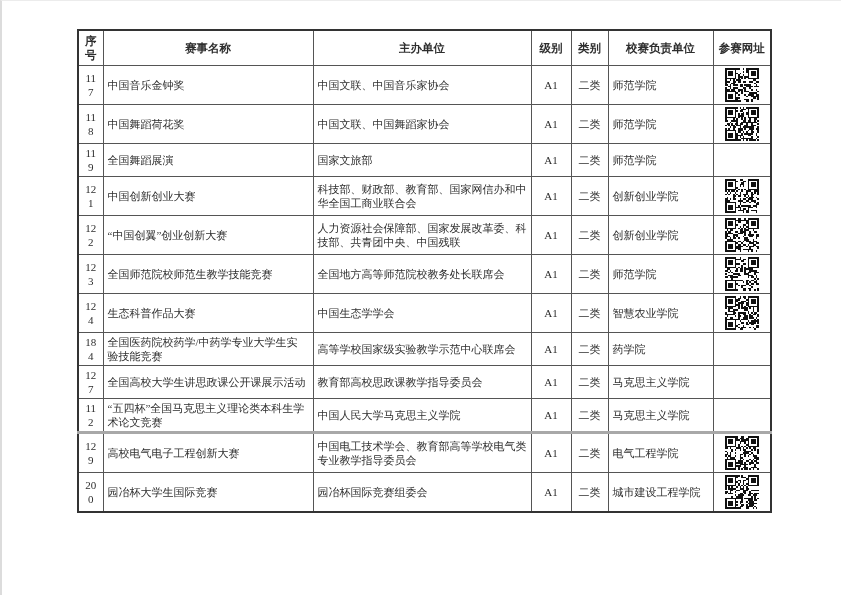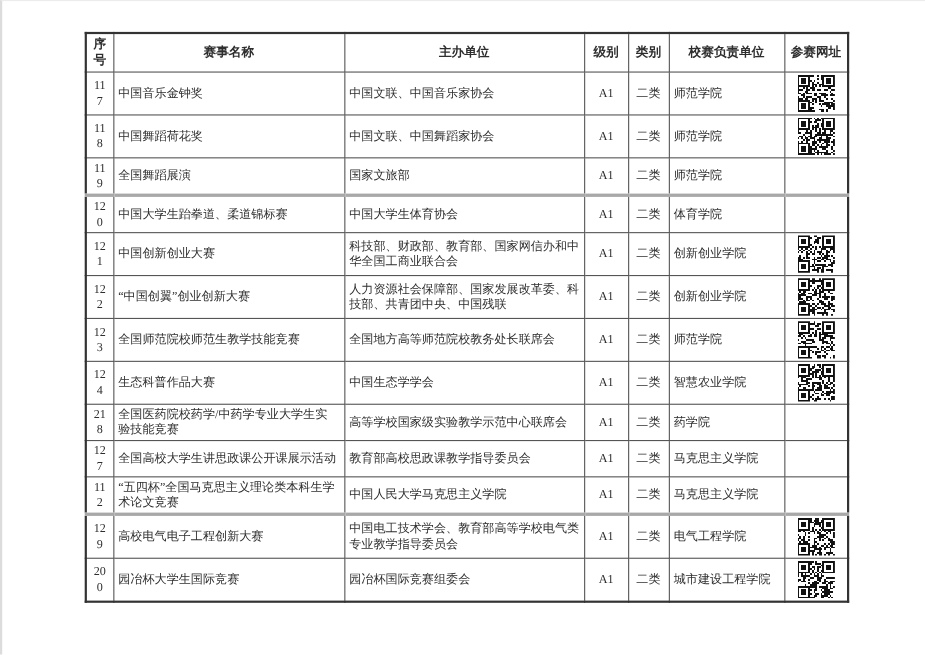--- a/index.html
+++ b/index.html
@@ -572,29 +572,20 @@
                 <rect x="20" y="20" width="1" height="1"></rect>
               </svg></span></td>
         </tr>
         <tr class="body-row">
           <td class="c-no">119</td>
           <td class="c-name">全国舞蹈展演</td>
           <td class="c-organizer">国家文旅部</td>
           <td class="c-level">A1</td>
           <td class="c-category">二类</td>
           <td class="c-unit">师范学院</td>
-          <td class="c-url"></td>
-        </tr>
-        <tr class="body-row pb">
-          <td class="c-no">120</td>
-          <td class="c-name">中国大学生跆拳道、柔道锦标赛</td>
-          <td class="c-organizer">中国大学生体育协会</td>
-          <td class="c-level">A1</td>
-          <td class="c-category">二类</td>
-          <td class="c-unit">体育学院</td>
           <td class="c-url"></td>
         </tr>
         <tr class="body-row">
           <td class="c-no">121</td>
           <td class="c-name">中国创新创业大赛</td>
           <td class="c-organizer">科技部、财政部、教育部、国家网信办和中华全国工商业联合会</td>
           <td class="c-level">A1</td>
           <td class="c-category">二类</td>
           <td class="c-unit">创新创业学院</td>
           <td class="c-url"><span class="qr"><svg width="34" height="34" viewBox="0 0 21 21" fill="#111111">
@@ -1548,21 +1539,21 @@
                 <rect x="15" y="19" width="1" height="1"></rect>
                 <rect x="17" y="19" width="1" height="1"></rect>
                 <rect x="19" y="19" width="1" height="1"></rect>
                 <rect x="20" y="19" width="1" height="1"></rect>
                 <rect x="9" y="20" width="1" height="1"></rect>
                 <rect x="10" y="20" width="1" height="1"></rect>
                 <rect x="18" y="20" width="1" height="1"></rect>
               </svg></span></td>
         </tr>
         <tr class="body-row">
-          <td class="c-no">218</td>
+          <td class="c-no">184</td>
           <td class="c-name">全国医药院校药学/中药学专业大学生实验技能竞赛</td>
           <td class="c-organizer">高等学校国家级实验教学示范中心联席会</td>
           <td class="c-level">A1</td>
           <td class="c-category">二类</td>
           <td class="c-unit">药学院</td>
           <td class="c-url"></td>
         </tr>
         <tr class="body-row">
           <td class="c-no">127</td>
           <td class="c-name">全国高校大学生讲思政课公开课展示活动</td>

